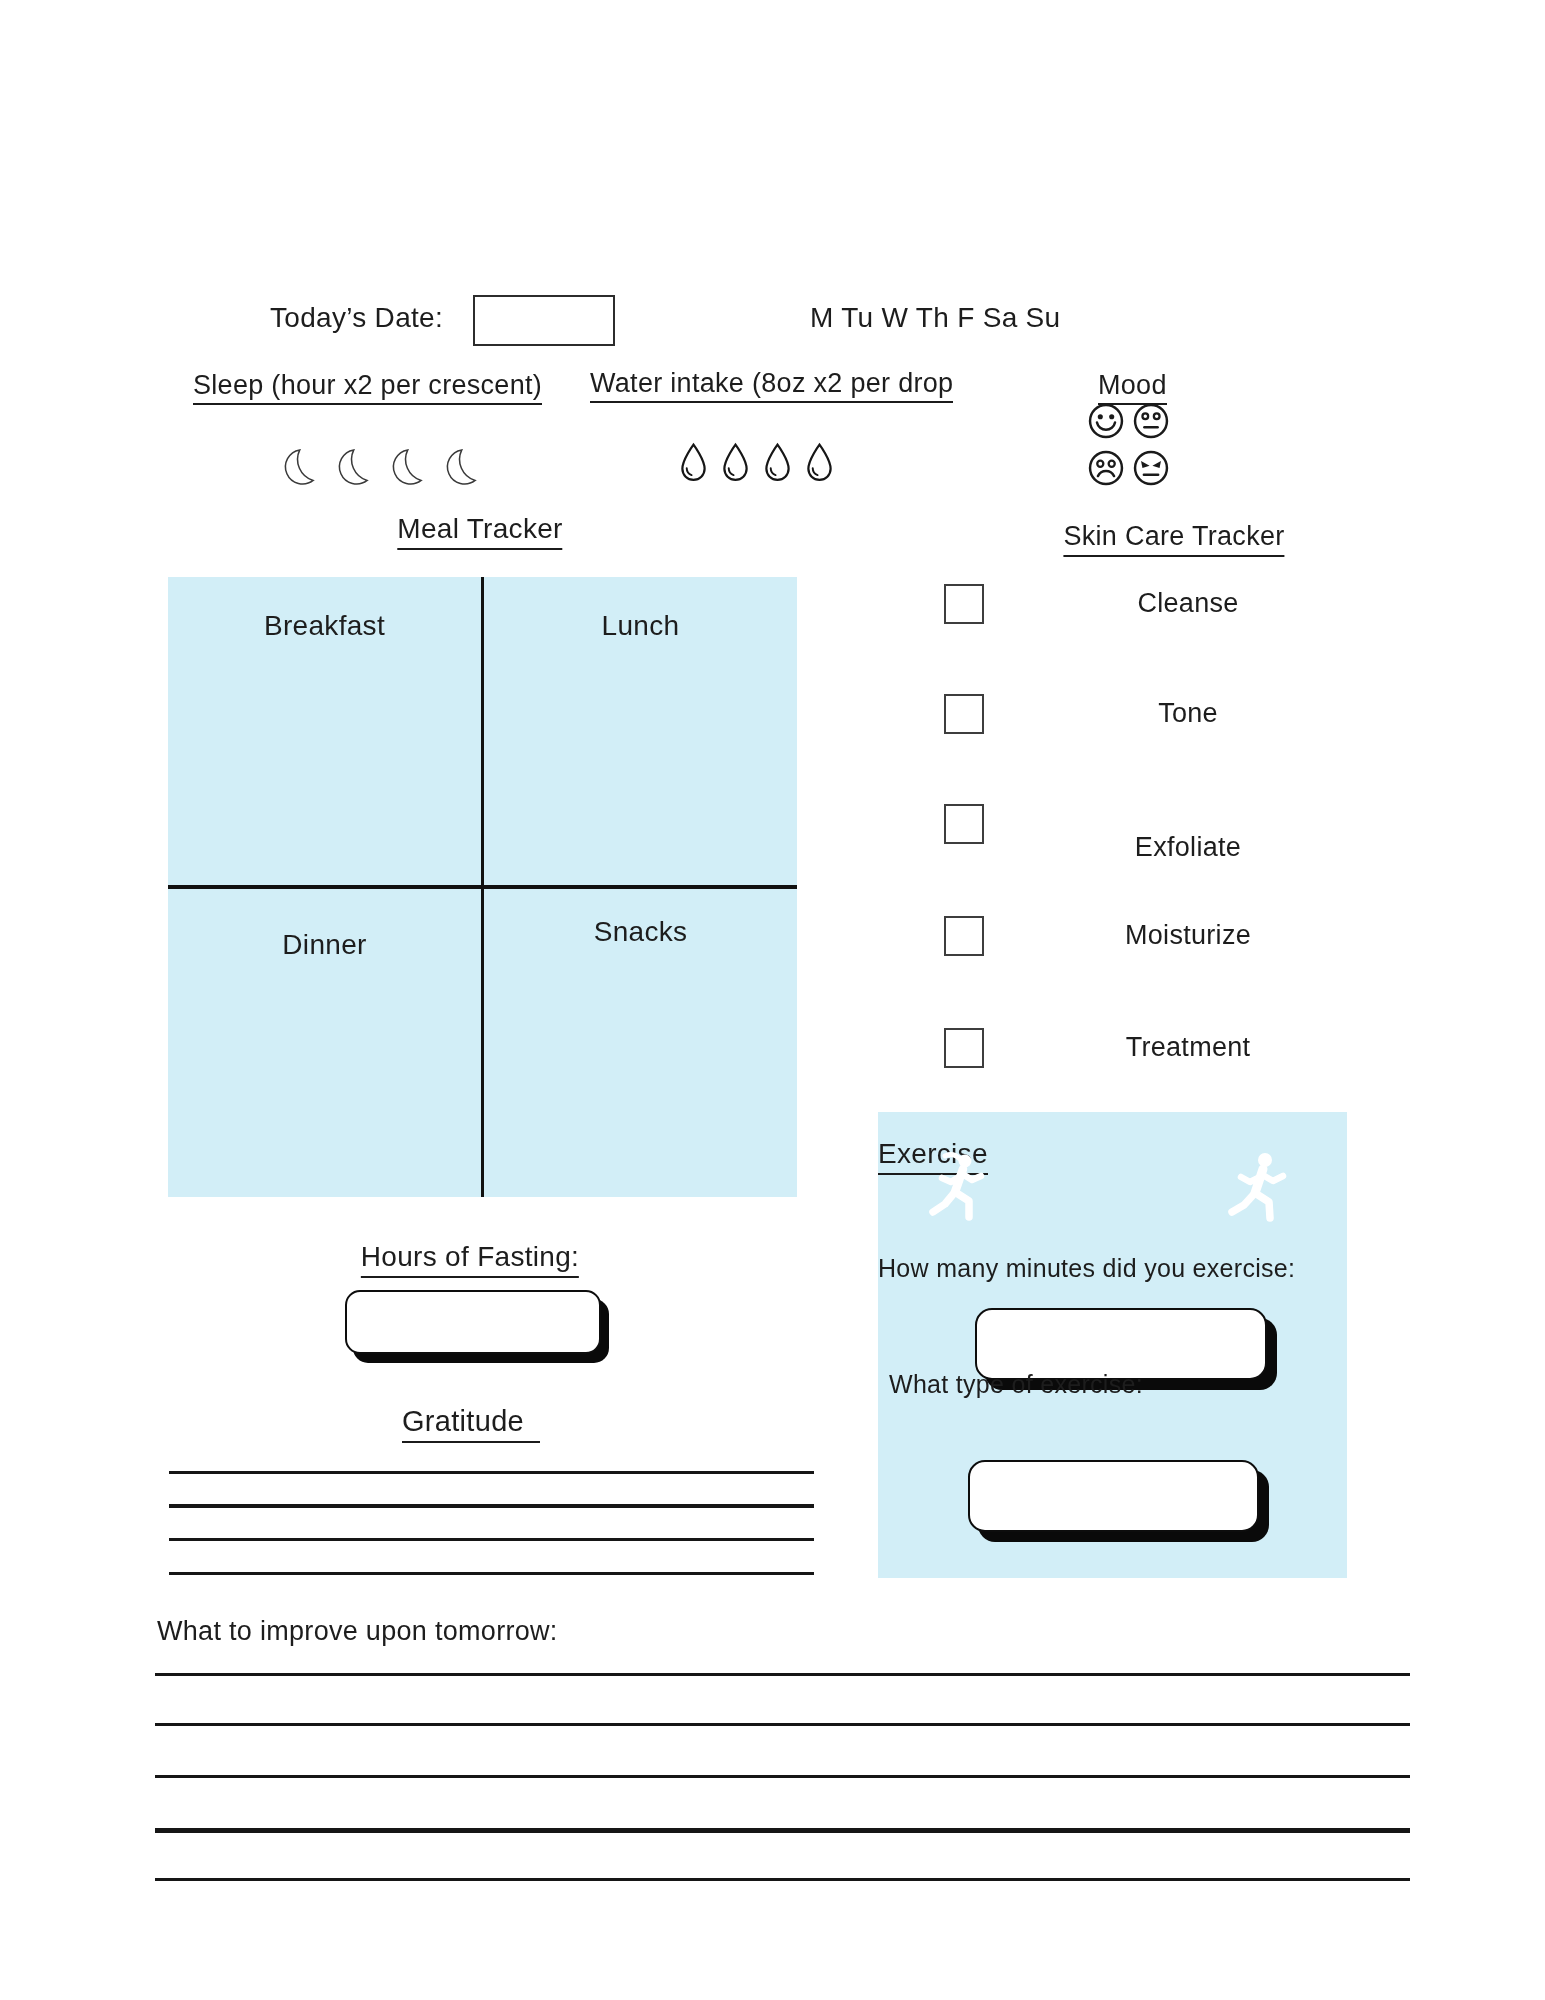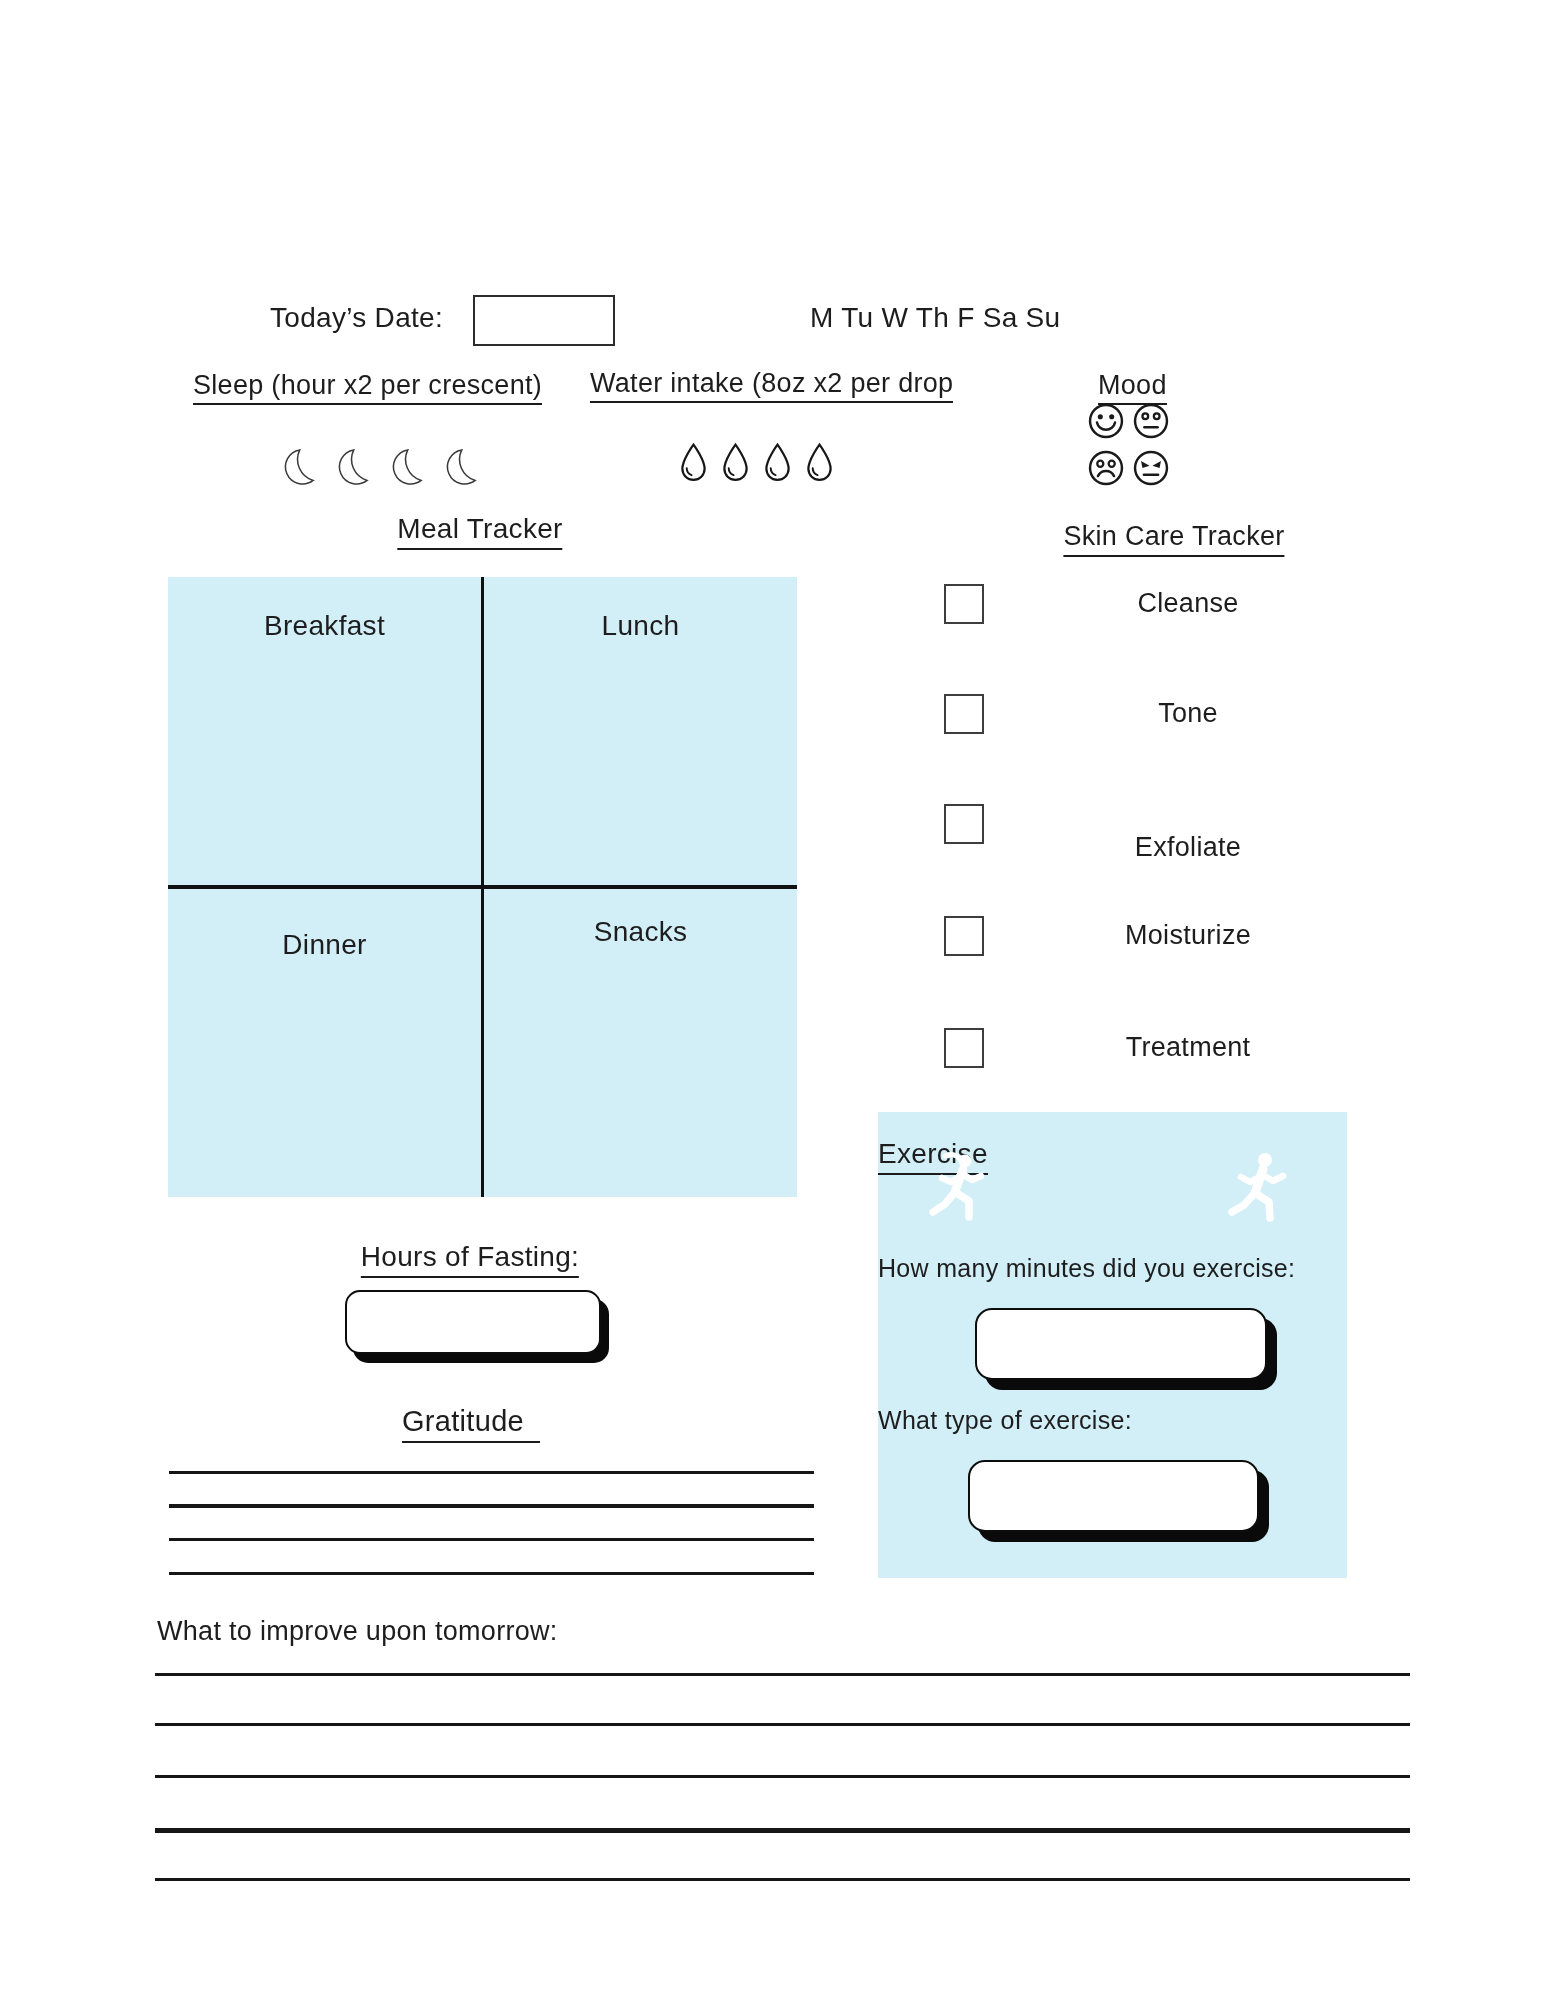--- a/index.html
+++ b/index.html
@@ -217,21 +217,21 @@
         <path d="M36 24 L48 31 L58 26" stroke-width="6.5"></path>
         <path d="M37 26 L25 32 L16 27" stroke-width="6.5"></path>
         <path d="M30 43 L44 52 L45 68" stroke-width="7.5"></path>
         <path d="M30 43 L19 55 L7 62" stroke-width="7.5"></path>
       </g>
     </svg>
   </span>
 
   <div class="ex-center t25" style="top:1254px;">How many minutes did you exercise:</div>
   <div class="pill" style="left:975px; top:1308px; width:288px; height:68px;"></div>
-  <div class="ex-center t25" style="top:1406px;">What type of exercise:</div>
+  <div class="ex-center t25" style="top:1370px;margin-left:11px;">What type of exercise:</div>
   <div class="pill" style="left:968px; top:1460px; width:287px; height:68px;"></div>
 
   <div class="abs t27" style="left:157px; top:1616px;">What to improve upon tomorrow:</div>
   <div class="wline" style="left:155px; top:1673px; width:1255px; height:3px;"></div>
   <div class="wline" style="left:155px; top:1723px; width:1255px; height:3px;"></div>
   <div class="wline" style="left:155px; top:1775px; width:1255px; height:3px;"></div>
   <div class="wline" style="left:155px; top:1828px; width:1255px; height:5px;"></div>
   <div class="wline" style="left:155px; top:1878px; width:1255px; height:3px;"></div>
 
 </div>

